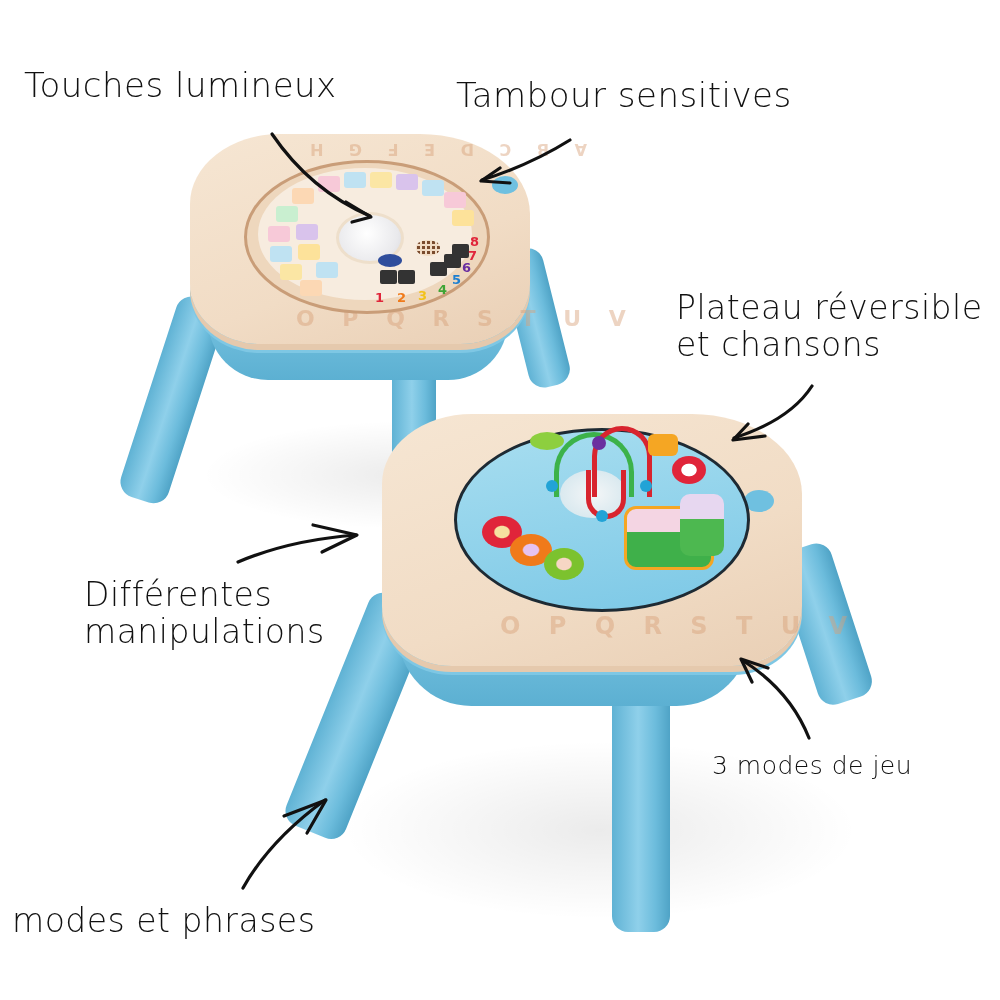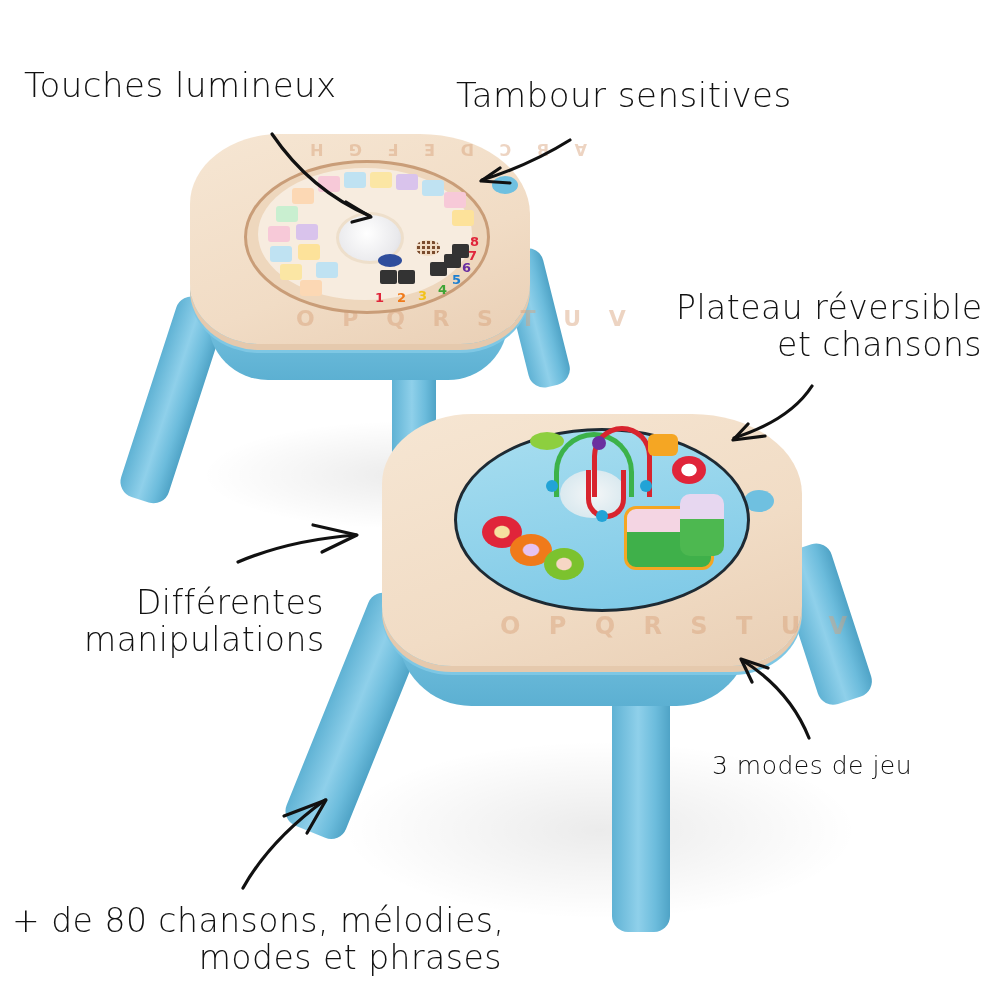--- a/index.html
+++ b/index.html
@@ -11,25 +11,25 @@
     }
     .label {
       position: absolute;
       font-family: "DejaVu Sans", sans-serif;
       font-weight: 300;
       color: #111111;
       line-height: 1.12;
       letter-spacing: 0.5px;
       white-space: nowrap;
     }
-    .label.center { text-align: right; }
+    .label.center { text-align: left; }
     .lbl-tambour { left: 24px; top: 66px; font-size: 34px; }
     .lbl-touches { left: 456px; top: 76px; font-size: 34px; }
     .lbl-plateau { left: 676px; top: 290px; font-size: 33px; width: 306px; }
-    .lbl-diff { left: 84px; top: 577px; font-size: 33px; width: 240px; margin-top: 8px; }
+    .lbl-diff { left: 84px; top: 577px; font-size: 33px; width: 240px; }
     .lbl-modes { left: 712px; top: 752px; font-size: 25px; }
     .lbl-80 { left: 12px; top: 903px; font-size: 33px; width: 490px; }
 
     .arrows { position: absolute; left: 0; top: 0; width: 1000px; height: 1000px; pointer-events: none; }
     .arrows path { fill: none; stroke: #111; stroke-width: 3.2; stroke-linecap: round; stroke-linejoin: round; }
 
     .product { position: absolute; }
     .shadow {
       position: absolute; border-radius: 50%;
       background: radial-gradient(ellipse at center, rgba(0,0,0,0.08), rgba(0,0,0,0) 70%);
@@ -192,15 +192,14 @@
 <div class="label lbl-plateau center">
   <div>Plateau réversible</div>
   <div>et chansons</div>
 </div>
 <div class="label lbl-diff center">
   <div>Différentes</div>
   <div>manipulations</div>
 </div>
 <div class="label lbl-modes">3 modes de jeu</div>
 <div class="label lbl-80 center">
-  <div>+ de 80 chansons, mélodies,</div>
   <div>modes et phrases</div>
 </div>
 
 </body></html>

